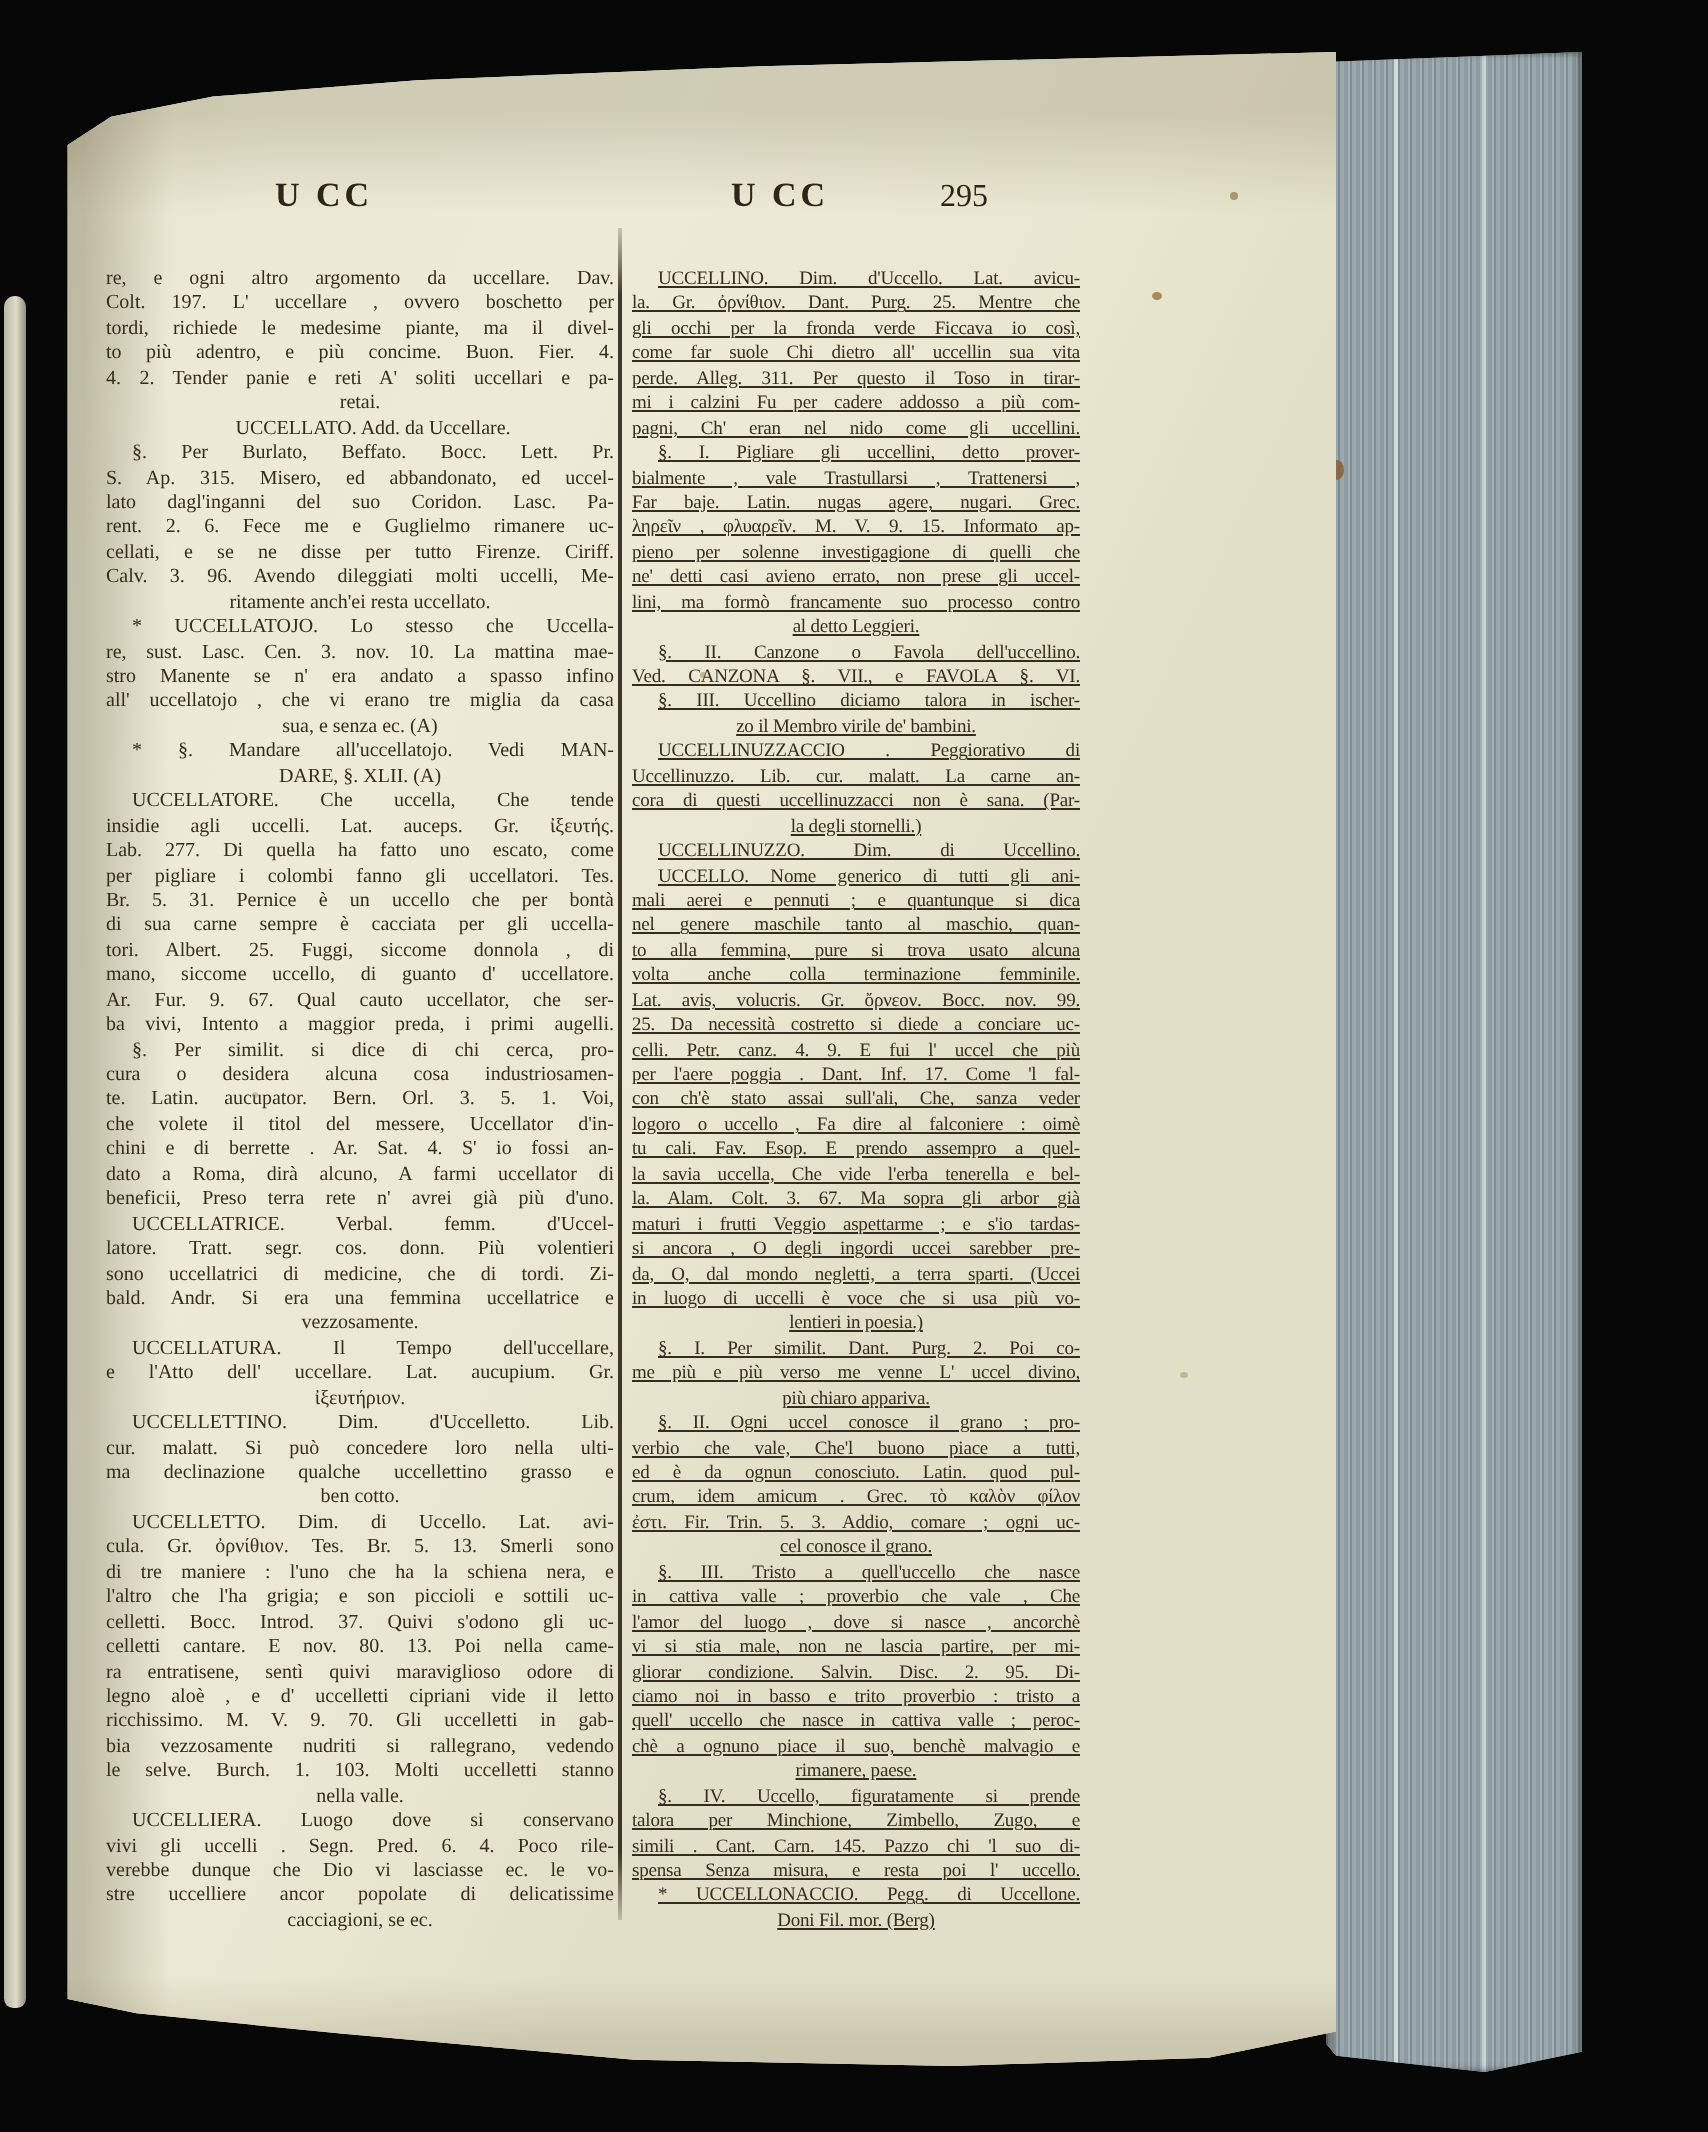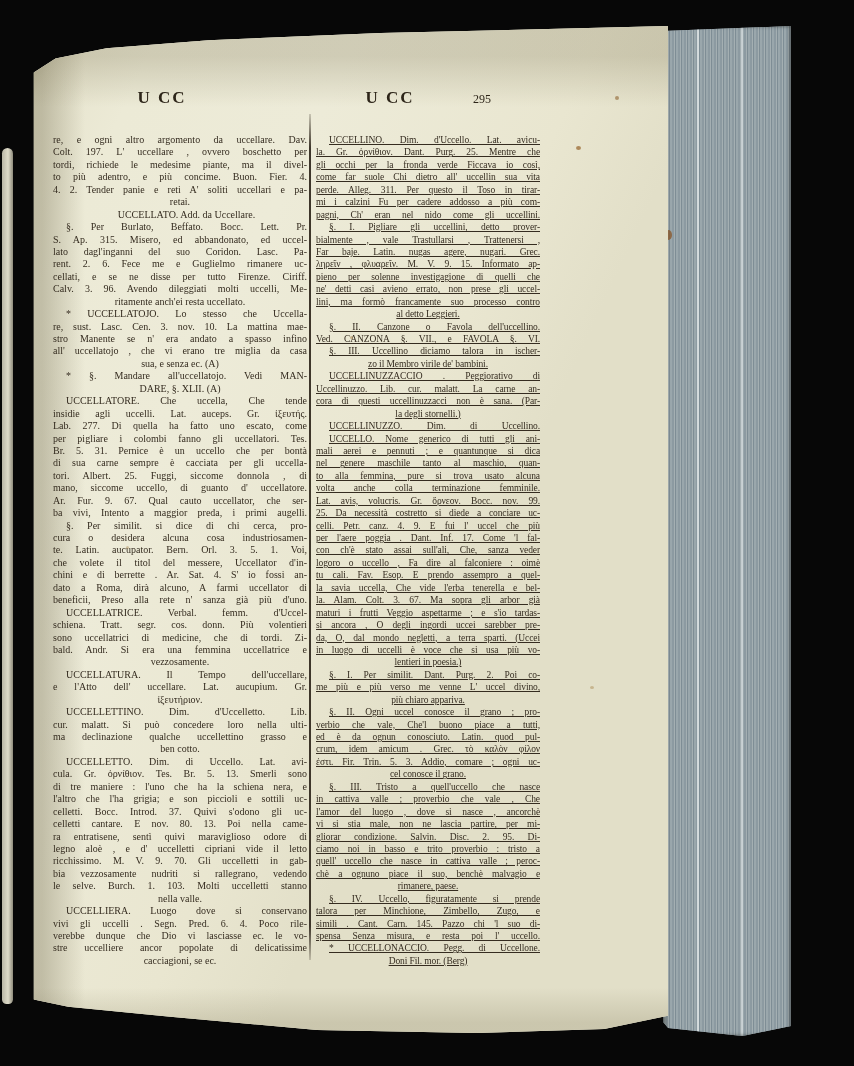--- a/index.html
+++ b/index.html
@@ -64,21 +64,21 @@
   .spot{position:absolute;border-radius:50%;pointer-events:none;}
 
   .running-head{
     position:absolute;top:60px;height:24px;font-size:17px;line-height:24px;
     letter-spacing:2px;color:#2d2519;text-align:center;font-weight:bold;
   }
   .rh-left{left:84px;width:96px;}
   .rh-right{left:312px;width:96px;}
   .page-num{
     position:absolute;top:61px;left:428px;width:48px;height:24px;
-    font-size:12px;line-height:24px;text-align:center;color:#2d2519;
+    font-size:16px;line-height:24px;text-align:center;color:#2d2519;
   }
 
   .column{position:absolute;top:108px;}
   .col-left{left:23px;width:254px;font-size:10px;}
   .col-right{left:286px;width:224px;font-size:9.5px;letter-spacing:-0.1px;text-decoration:underline;}
   .column .line{
     height:12.45px;line-height:12.45px;overflow:hidden;
     text-align:justify;white-space:normal;color:#352c20;
   }
   .column .line::after{content:"";display:inline-block;width:100%;height:0;}
@@ -141,23 +141,23 @@
         <div class="line">tori. Albert. 25. Fuggi, siccome donnola , di</div>
         <div class="line">mano, siccome uccello, di guanto d' uccellatore.</div>
         <div class="line">Ar. Fur. 9. 67. Qual cauto uccellator, che ser-</div>
         <div class="line">ba vivi, Intento a maggior preda, i primi augelli.</div>
         <div class="line ind">§. Per similit. si dice di chi cerca, pro-</div>
         <div class="line">cura o desidera alcuna cosa industriosamen-</div>
         <div class="line">te. Latin. aucupator. Bern. Orl. 3. 5. 1. Voi,</div>
         <div class="line">che volete il titol del messere, Uccellator d'in-</div>
         <div class="line">chini e di berrette . Ar. Sat. 4. S' io fossi an-</div>
         <div class="line">dato a Roma, dirà alcuno, A farmi uccellator di</div>
-        <div class="line">beneficii, Preso alla rete n' sanza già più d'uno.</div>
+        <div class="line">beneficii, Preso terra rete n' avrei già più d'uno.</div>
         <div class="line ind">UCCELLATRICE. Verbal. femm. d'Uccel-</div>
-        <div class="line">schiena. Tratt. segr. cos. donn. Più volentieri</div>
+        <div class="line">latore. Tratt. segr. cos. donn. Più volentieri</div>
         <div class="line">sono uccellatrici di medicine, che di tordi. Zi-</div>
         <div class="line">bald. Andr. Si era una femmina uccellatrice e</div>
         <div class="line nj">vezzosamente.</div>
         <div class="line ind">UCCELLATURA. Il Tempo dell'uccellare,</div>
         <div class="line">e l'Atto dell' uccellare. Lat. aucupium. Gr.</div>
         <div class="line nj">ἰξευτήριον.</div>
         <div class="line ind">UCCELLETTINO. Dim. d'Uccelletto. Lib.</div>
         <div class="line">cur. malatt. Si può concedere loro nella ulti-</div>
         <div class="line">ma declinazione qualche uccellettino grasso e</div>
         <div class="line nj">ben cotto.</div>

